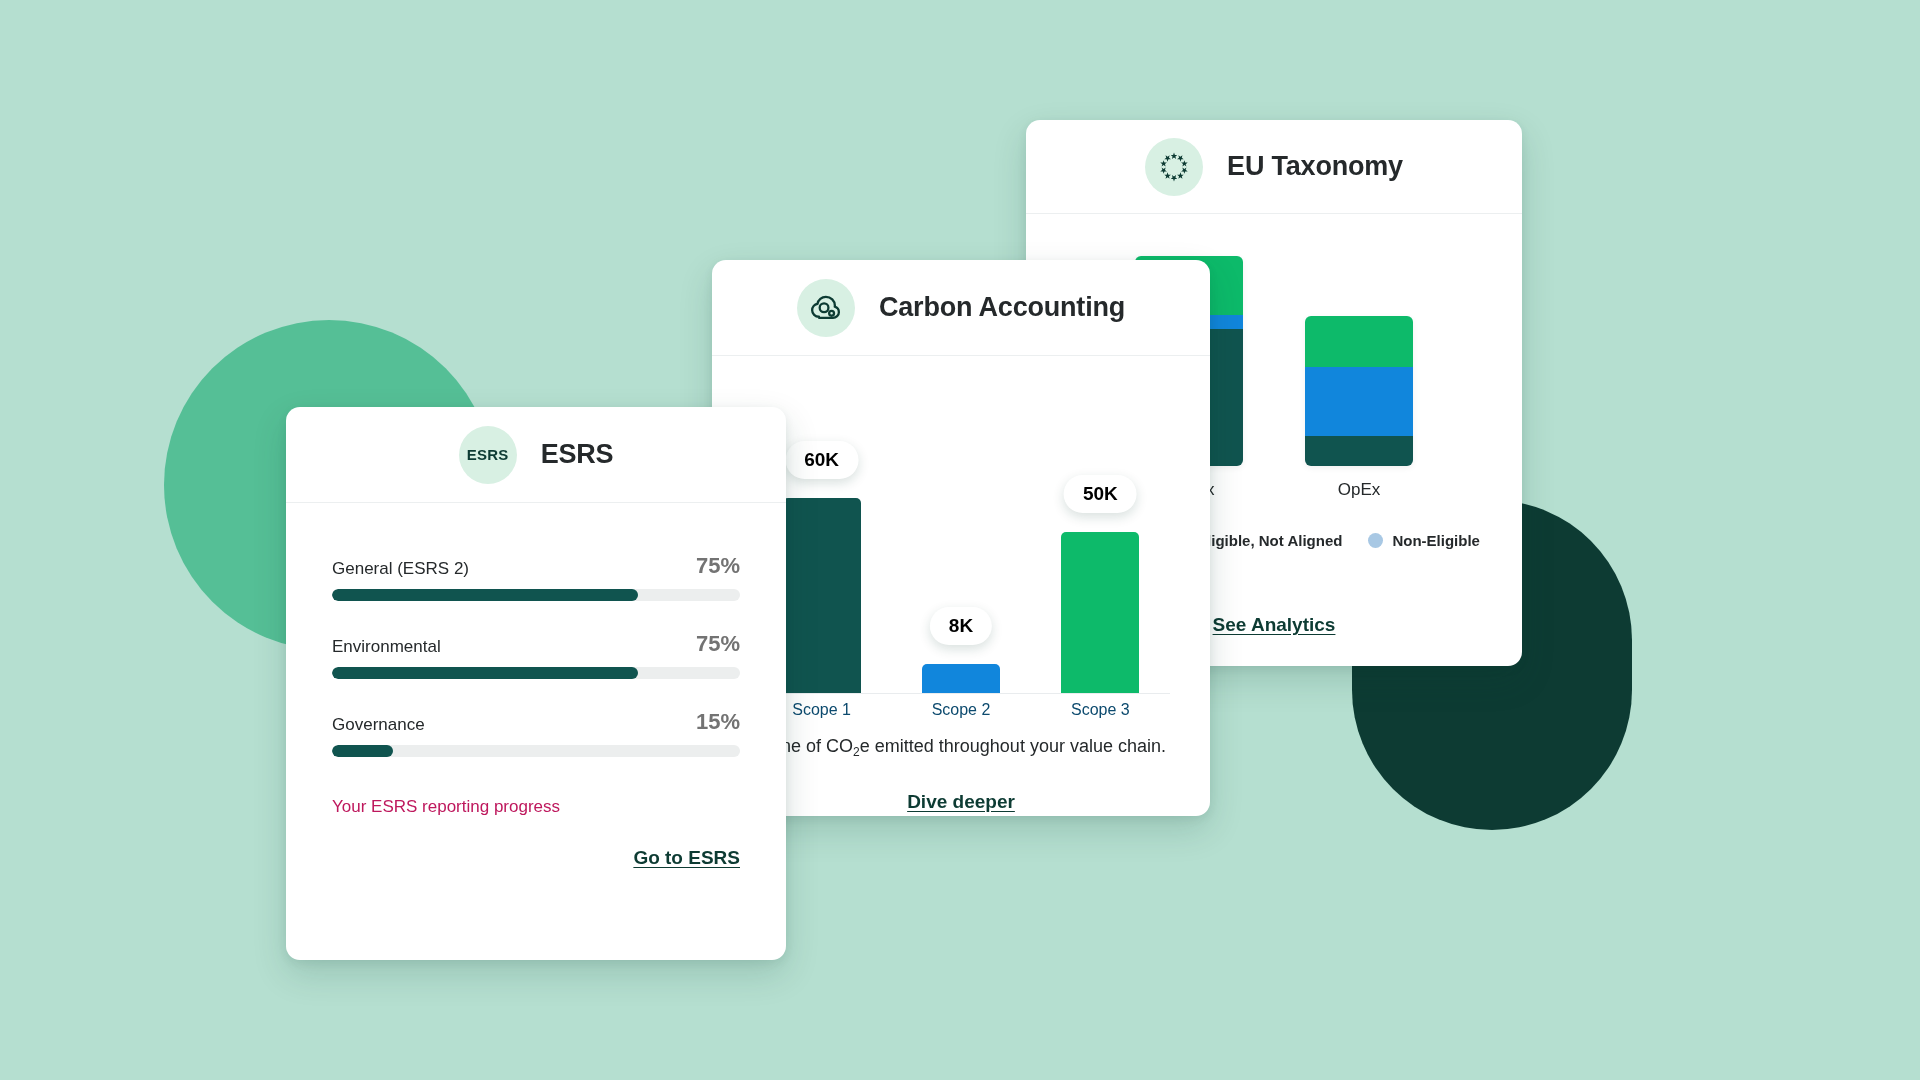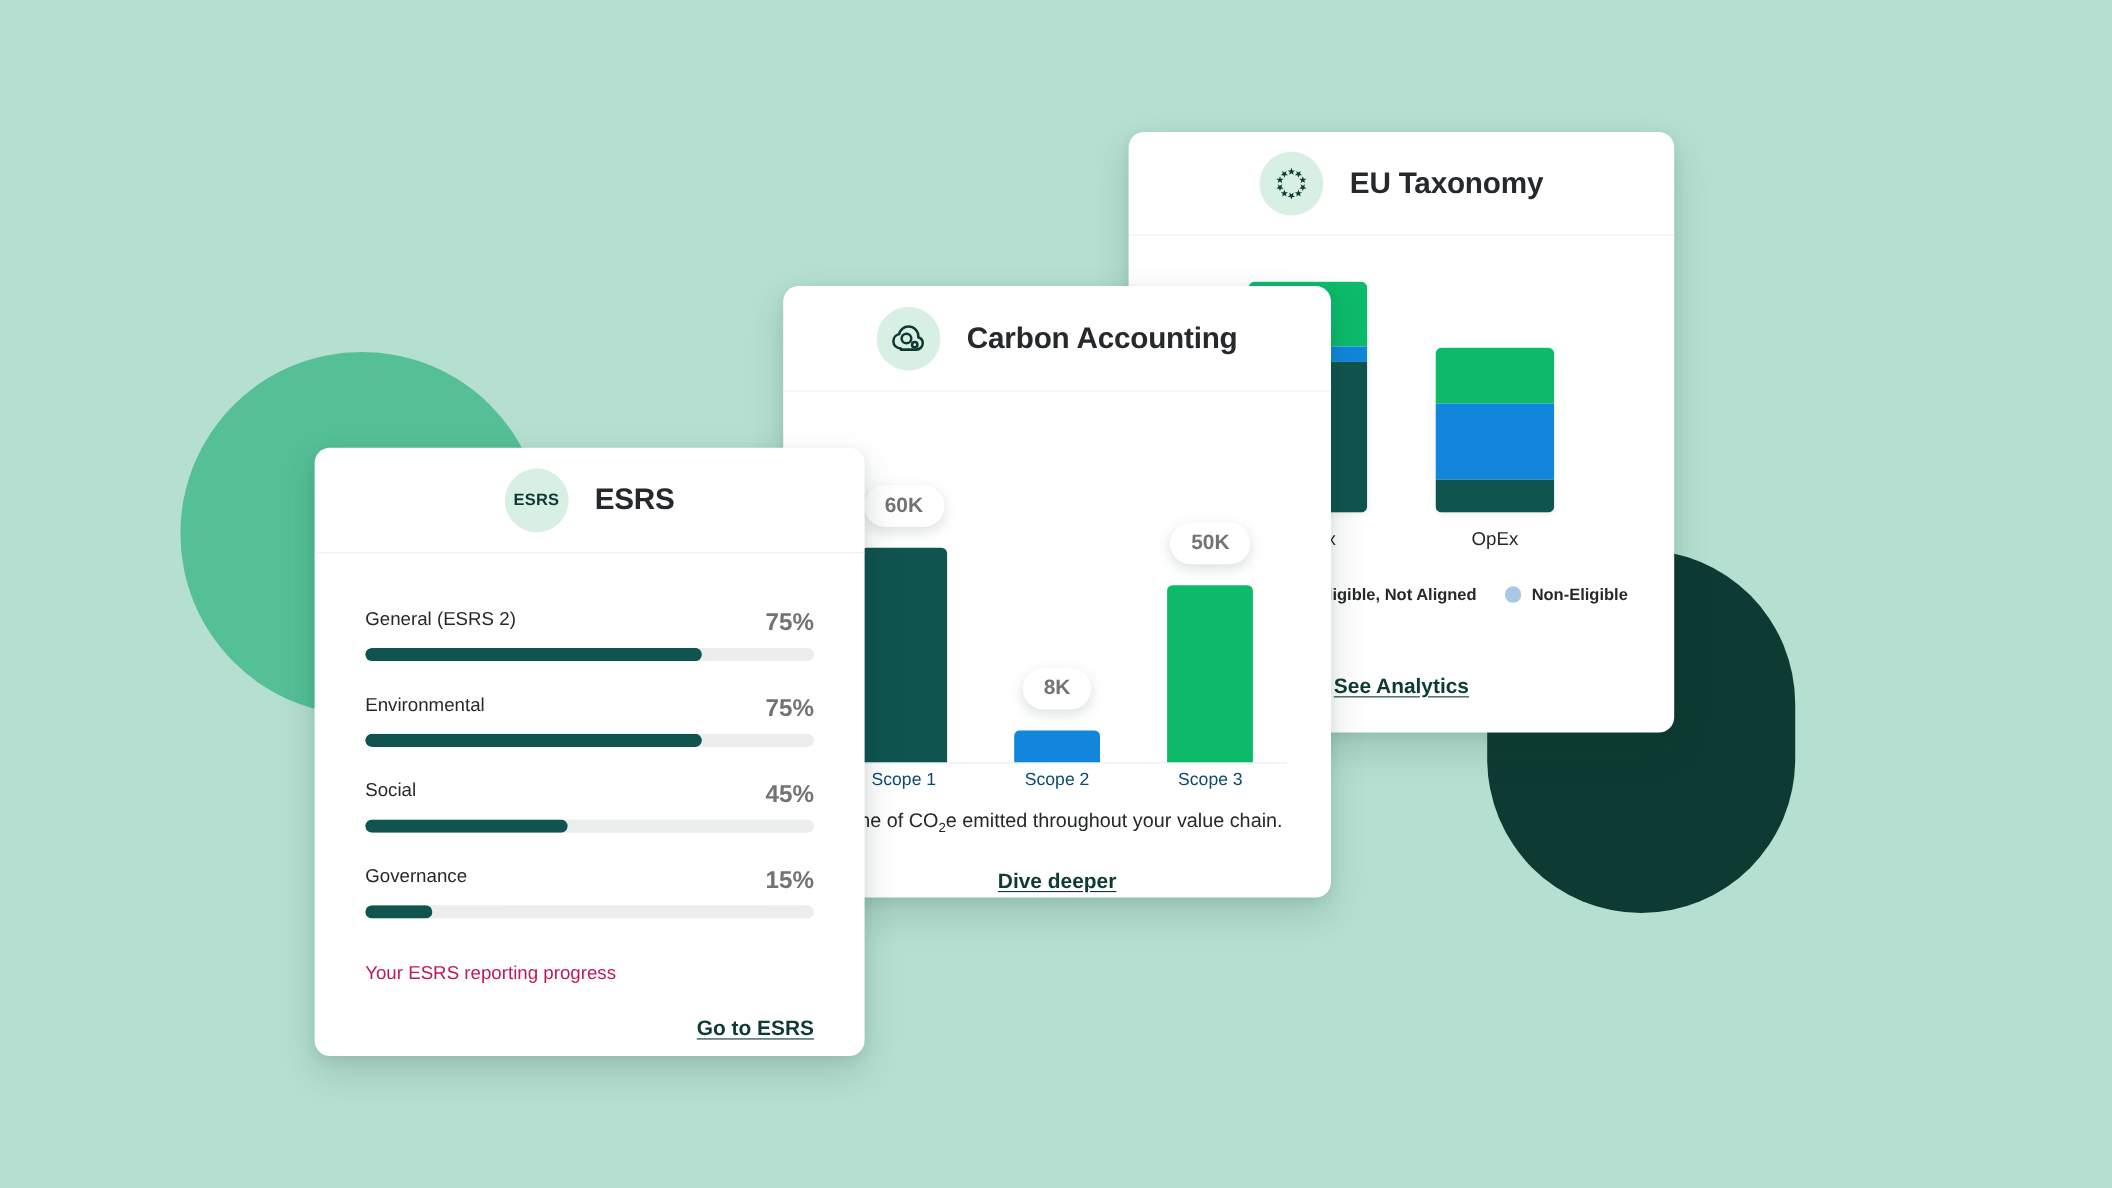--- a/index.html
+++ b/index.html
@@ -152,21 +152,21 @@
   .ca-col { width:116px; display:flex; flex-direction:column; align-items:center; justify-content:flex-end; height:100%; position:relative; }
   .ca-bubble {
     position:absolute;
     left:50%; transform:translateX(-50%);
     background:#ffffff;
     border-radius:22px;
     box-shadow:0 4px 12px rgba(14,60,50,.16);
     padding:8px 19px;
     font-size:19px;
     font-weight:bold;
-    color:#737373;
+    color:#000000;
     white-space:nowrap;
   }
   .ca-bar { width:78px; border-radius:5px 5px 0 0; }
   .bar-teal  { background:#10544f; }
   .bar-blue  { background:#1186dc; }
   .bar-green { background:#0dba6a; }
   .ca-axis {
     position:absolute;
     left:40px; right:40px; top:345px;
     display:flex;
@@ -190,21 +190,21 @@
     width:500px; height:553px;
     z-index:3;
   }
   #card-esrs .card-head { height:96px; }
   #esrs-body { position:relative; padding:50px 46px 0; }
   .bar-row { margin-bottom:30px; }
   .bar-row:last-of-type { margin-bottom:0; }
   .bar-row-top {
     display:flex;
     justify-content:space-between;
-    align-items:flex-start;
+    align-items:flex-end;
     margin-bottom:10px;
     gap:40px;
   }
   .bar-label { font-size:17px; color:#25292b; }
   .bar-value { font-size:22px; font-weight:bold; color:#737373; }
   .bar-track {
     height:12px;
     border-radius:7px;
     background:#eceeee;
     overflow:hidden;
@@ -381,29 +381,20 @@
       <div class="bar-row">
         <div class="bar-row-top">
           <span class="bar-label">Environmental</span>
           <span class="bar-value">75%</span>
         </div>
         <div class="bar-track">
           <div class="bar-fill" style="width:75%"></div>
         </div>
       </div>
 
-      <div class="bar-row">
-        <div class="bar-row-top">
-          <span class="bar-label">Social</span>
-          <span class="bar-value">45%</span>
-        </div>
-        <div class="bar-track">
-          <div class="bar-fill" style="width:45%"></div>
-        </div>
-      </div>
 
       <div class="bar-row">
         <div class="bar-row-top">
           <span class="bar-label">Governance</span>
           <span class="bar-value">15%</span>
         </div>
         <div class="bar-track">
           <div class="bar-fill" style="width:15%"></div>
         </div>
       </div>

